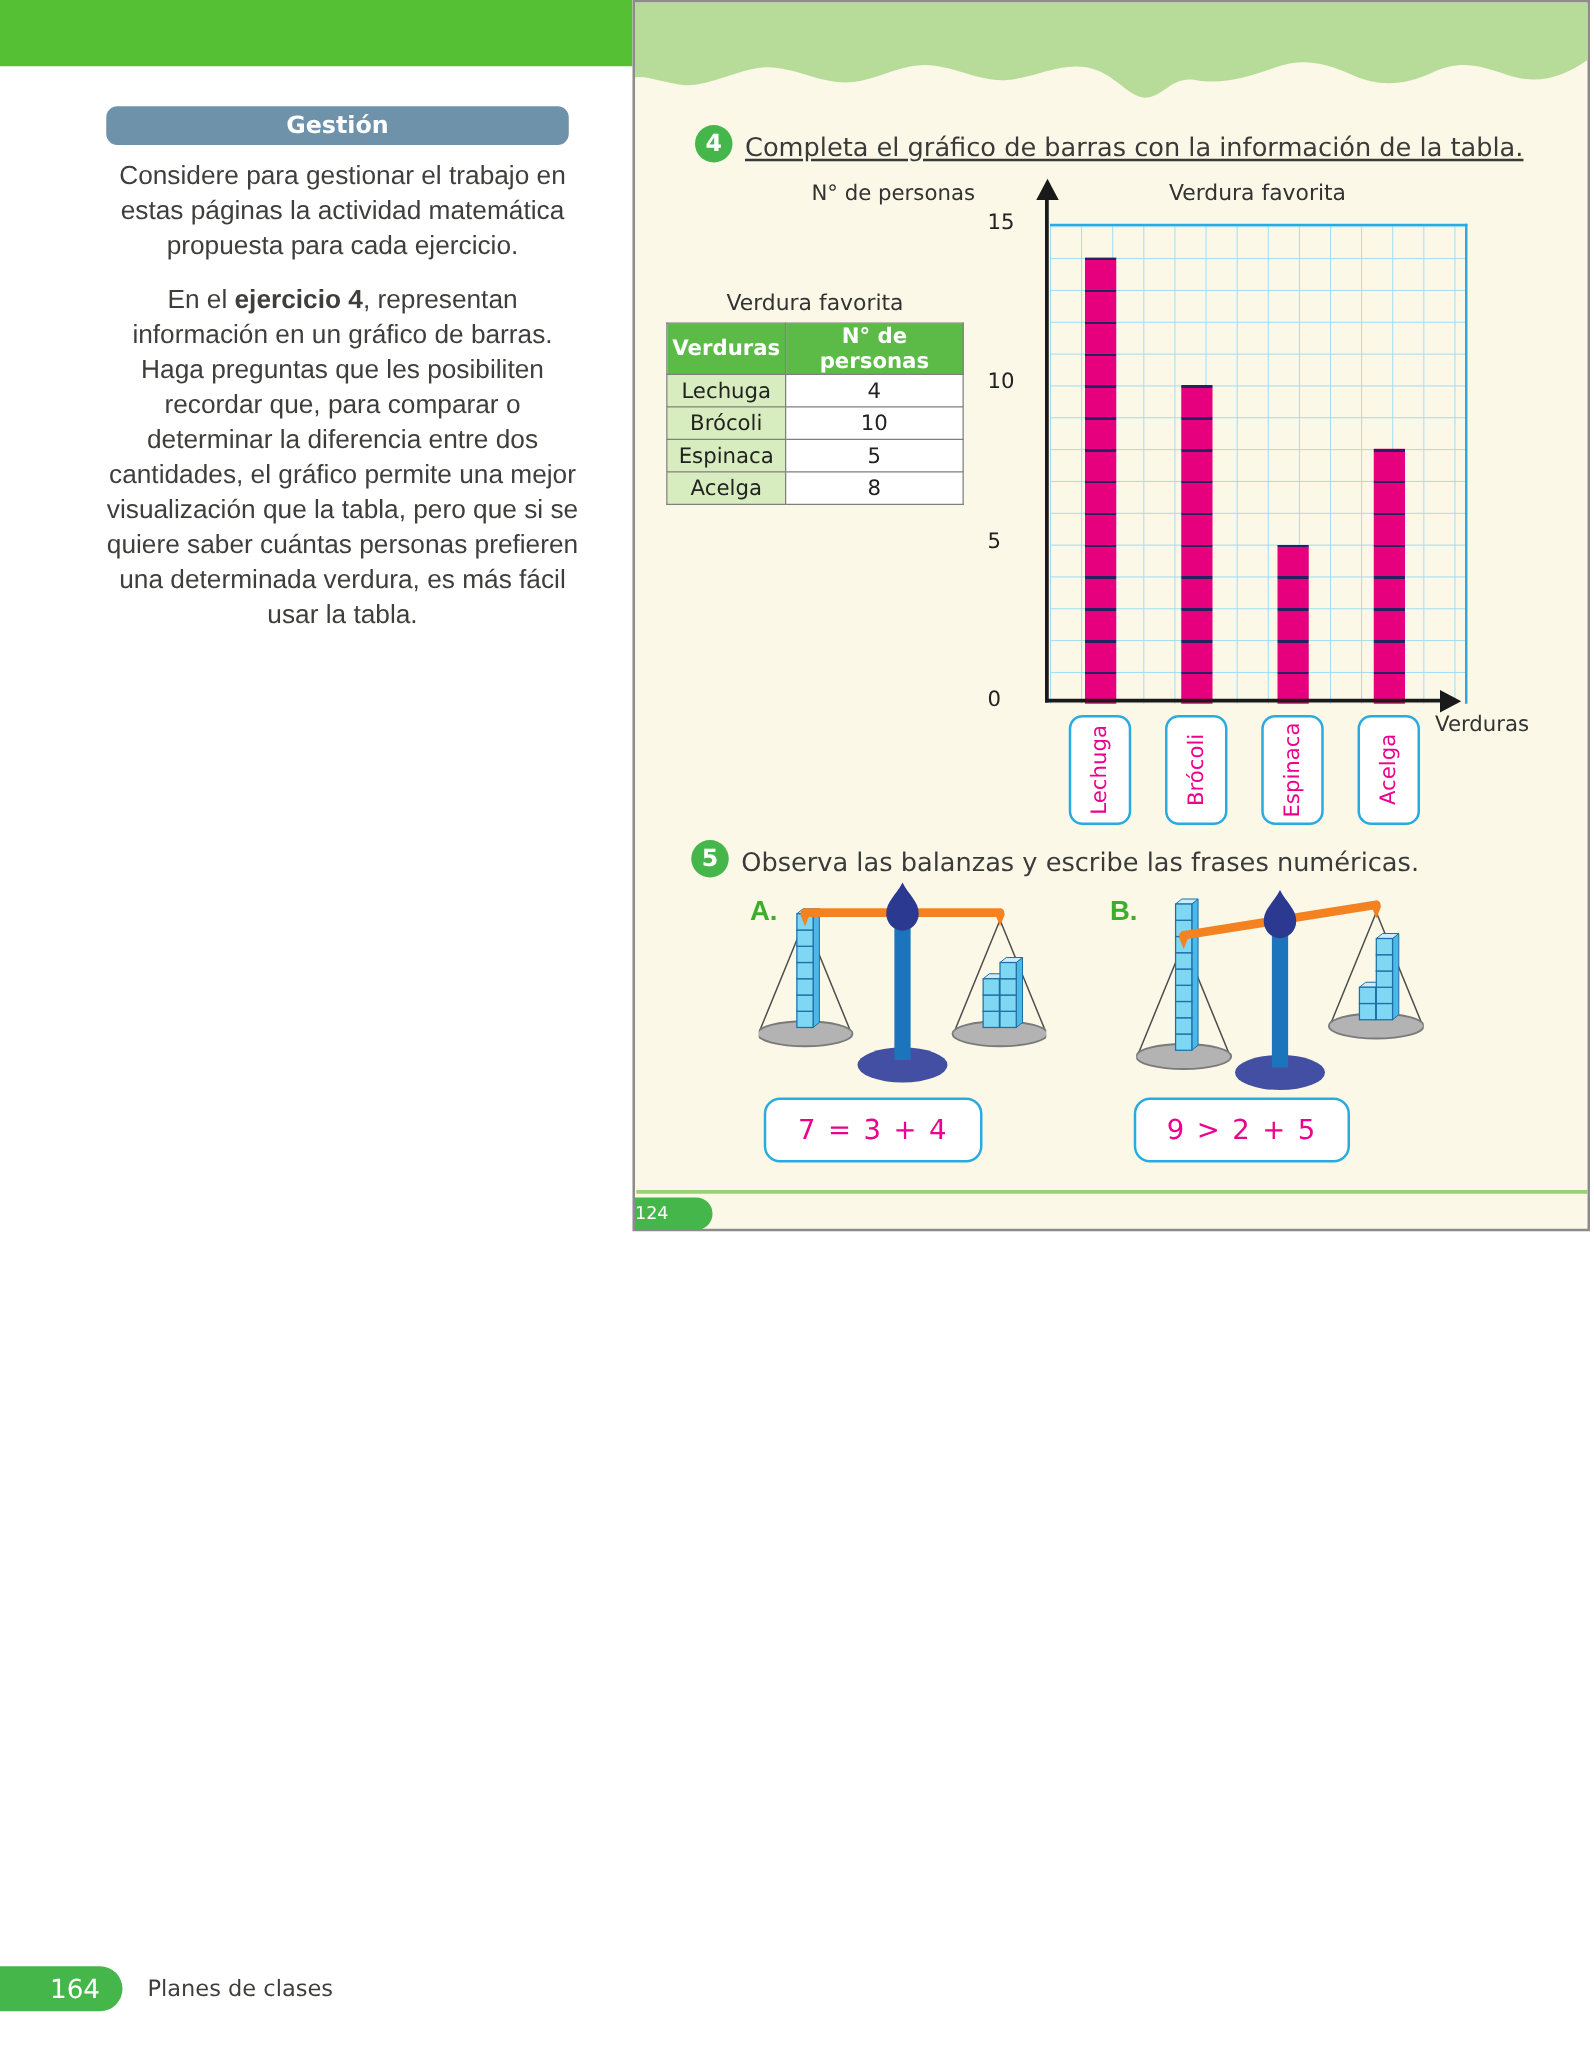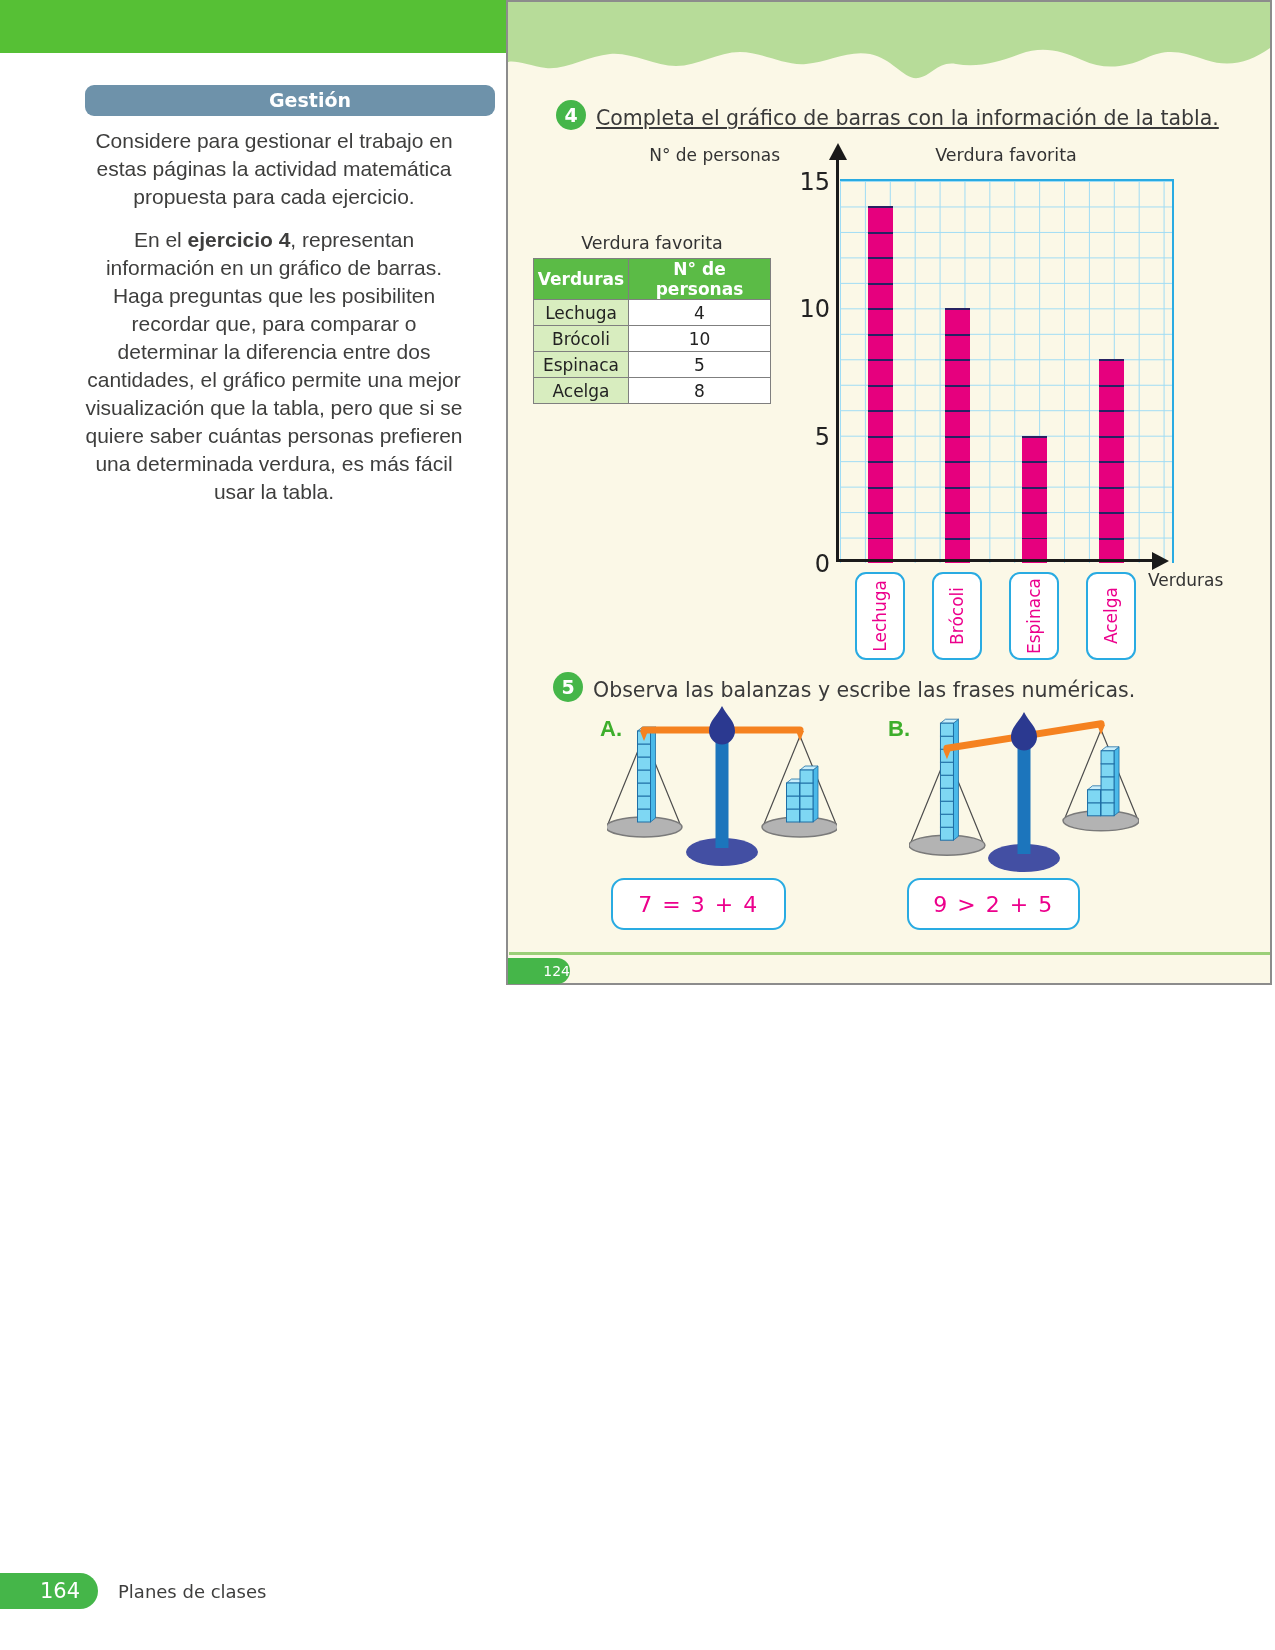--- a/index.html
+++ b/index.html
@@ -4,25 +4,25 @@
 <style>
   html,body{margin:0;padding:0;background:#fff;}
   #page{position:relative;width:1275px;height:1650px;background:#ffffff;overflow:hidden;
         font-family:"DejaVu Sans",sans-serif;}
   .band{position:absolute;left:0;top:0;width:506px;height:53px;background:var(--green-band);}
   .panel{position:absolute;left:506px;top:0;width:766px;height:985px;background:var(--panel-bg);
          border:2px solid var(--panel-border);box-sizing:border-box;}
   .wave{position:absolute;left:508px;top:2px;width:762px;height:82px;}
   .panel-bottom-line{position:absolute;left:509px;top:952px;width:761px;height:3px;background:#9bcf78;}
   .badge{position:absolute;left:508px;top:958px;width:62px;height:26px;background:var(--badge-green);
-         border-radius:0 13px 13px 0;color:#fff;font-size:14px;line-height:26px;text-align:right;}
+         border-radius:0 13px 13px 0;color:#fff;font-size:14px;line-height:26px;text-align:left;}
 
   .gestion{position:absolute;left:85px;top:85px;width:370px;height:31px;background:var(--gestion-bg);
            border-radius:9px;color:#fff;font-weight:bold;font-size:19px;line-height:31px;text-align:center;
-           font-family:"DejaVu Sans",sans-serif;padding-left:40px;}
+           font-family:"DejaVu Sans",sans-serif;}
   .sidebar-text{position:absolute;left:85px;top:127px;width:378px;
                 font-family:"Liberation Sans",sans-serif;font-size:21px;line-height:28px;color:var(--text-dark);text-align:center;}
   .sidebar-text p{margin:0 0 15px 0;}
 
   .ex-circle{position:absolute;width:30px;height:30px;border-radius:50%;background:var(--circle-green);
              color:#fff;font-weight:bold;font-size:19px;line-height:30px;text-align:center;}
   #ex4-circle{left:556px;top:100px;} #ex5-circle{left:553px;top:672px;}
   .ex-prompt{position:absolute;font-size:20.5px;color:#3a3a3a;}
   #ex4-prompt{left:596px;top:106px;text-decoration:underline;} #ex5-prompt{left:593px;top:678px;}
 
@@ -38,21 +38,21 @@
   .chart-title{position:absolute;left:840px;top:145px;width:332px;text-align:center;font-size:17.5px;color:#333;}
   .ylab{position:absolute;left:636px;top:145px;width:144px;text-align:right;font-size:17px;color:#333;}
   .xlab{position:absolute;left:1148px;top:570px;font-size:17px;color:#333;}
   .plot{position:absolute;left:840px;top:179px;width:332px;height:382px;box-sizing:content-box;
         border-top:2px solid var(--grid-border);border-right:2px solid var(--grid-border);
         background:
           linear-gradient(to right, var(--grid-line) 1px, transparent 1px) 0 0/24.9px 100% repeat,
           linear-gradient(to bottom, var(--grid-line) 1px, transparent 1px) 0 0/100% 25.47px repeat;}
   .bar{position:absolute;bottom:0;width:25px;
        background:repeating-linear-gradient(to top, var(--bar) 0 23.5px, var(--bar-stripe) 23.5px 25.47px);}
-  .tick{position:absolute;left:790px;width:40px;text-align:right;font-size:24px;color:#222;}
+  .tick{position:absolute;left:790px;width:40px;text-align:left;font-size:17px;color:#222;}
   .yaxis{position:absolute;left:836px;top:158px;width:3px;height:404px;background:var(--axis-black);}
   .yarrow{position:absolute;left:829px;top:143px;width:0;height:0;
           border-left:9px solid transparent;border-right:9px solid transparent;border-bottom:17px solid var(--axis-black);}
   .xaxis{position:absolute;left:836px;top:559px;width:318px;height:3px;background:var(--axis-black);}
   .xarrow{position:absolute;left:1152px;top:552px;width:0;height:0;
           border-top:9px solid transparent;border-bottom:9px solid transparent;border-left:17px solid var(--axis-black);}
   .catbox{position:absolute;top:572px;width:50px;height:88px;background:#fff;border:2px solid var(--cyan-border);
           border-radius:11px;display:flex;align-items:center;justify-content:center;box-sizing:border-box;}
   .catbox span{writing-mode:vertical-rl;transform:rotate(180deg);font-size:17px;color:var(--magenta-text);}
 

